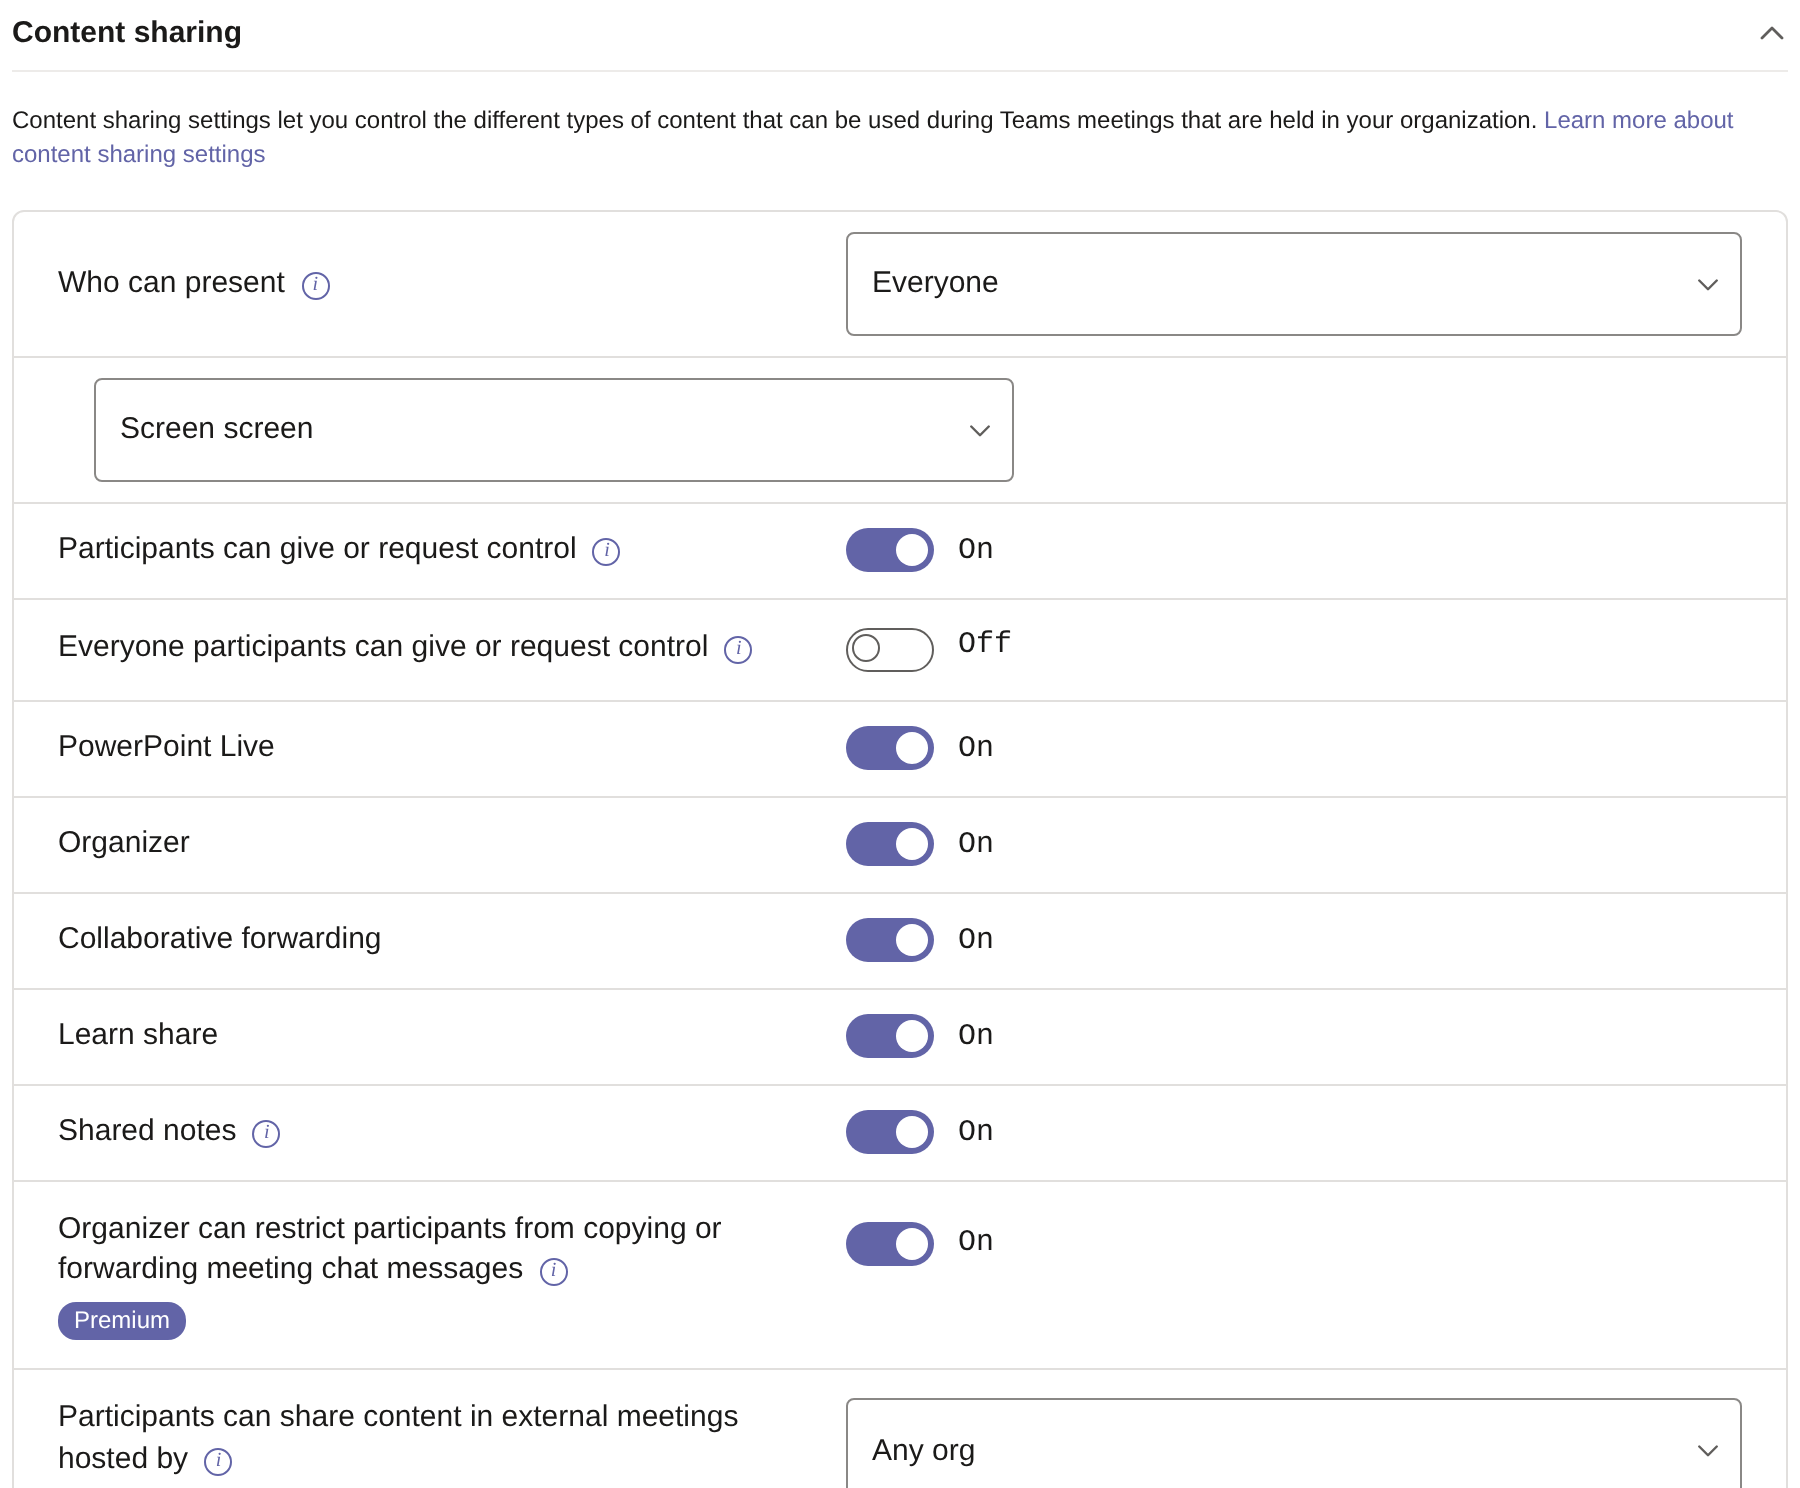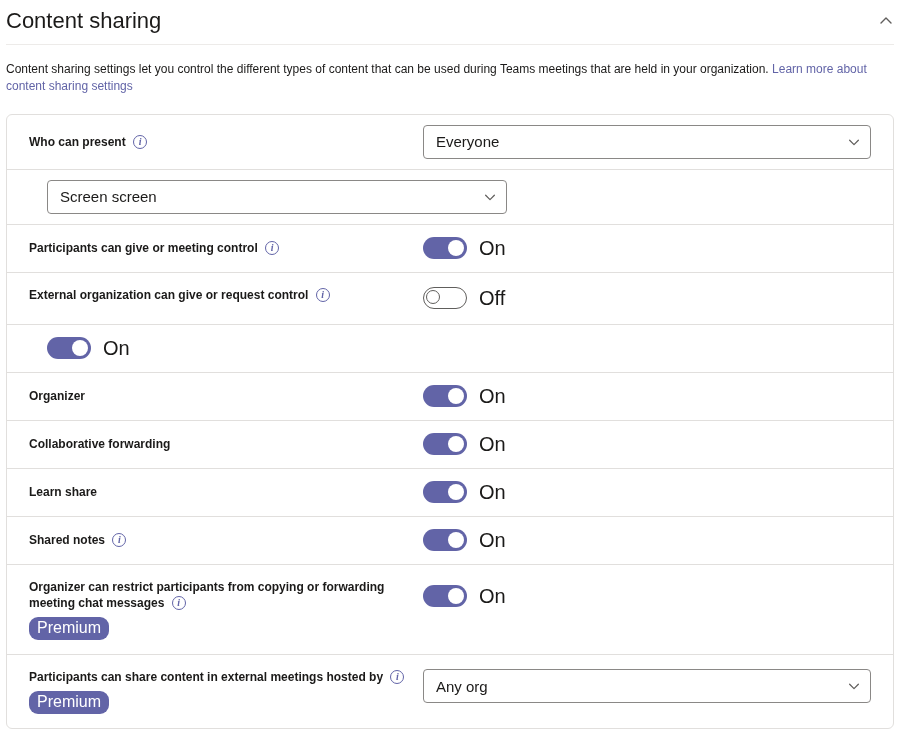--- a/index.html
+++ b/index.html
@@ -29,22 +29,22 @@
 
   .section-header{
     display:flex;
     align-items:center;
     justify-content:space-between;
     padding:4px 0 10px 0;
     border-bottom:1px solid var(--border);
   }
   .section-header h1{
     margin:0;
-    font-size:22px;
-    font-weight:400;
+    font-size:15px;
+    font-weight:700;
     color:var(--text);
   }
   .section-header .chev{
     color:var(--chevron);
   }
 
   .description{
     font-size:12px;
     line-height:1.45;
     color:var(--text);
@@ -74,24 +74,23 @@
 
   .label-col{
     width:376px;
     flex:0 0 376px;
     display:flex;
     flex-direction:column;
     gap:6px;
   }
   .label-line{
     display:inline;
-    font-size:12px;
+    font-size:15px;
     color:var(--text);
     line-height:1.35;
-    font-weight:bold;
   }
   .control-col{
     flex:1 1 auto;
     display:flex;
     align-items:center;
     gap:12px;
     padding-left:18px;
   }
 
   
@@ -113,36 +112,36 @@
     cursor:help;
   }
   .info-icon::after{content:"i";}
 
   
   .badge{
     display:inline-flex;
     align-items:center;
     background:var(--badge);
     color:#fff;
-    font-size:16px;
+    font-size:12px;
     line-height:1;
     padding:3px 8px 4px 8px;
     border-radius:9px;
     width:fit-content;
   }
 
   
   .select{
     position:relative;
     flex:1 1 auto;
     max-width:460px;
   }
   .select-box{
     width:100%;
-    height:34px;
+    height:52px;
     border:1px solid #8a8886;
     border-radius:4px;
     background:#fff;
     font-size:15px;
     color:var(--text);
     padding:0 36px 0 12px;
     display:flex;
     align-items:center;
     cursor:pointer;
   }
@@ -181,22 +180,23 @@
   .toggle.off::after{
     content:"";
     position:absolute;
     width:14px;height:14px;
     background:#fff;
     border:1px solid #605e5c;
     border-radius:50%;
     top:2px;left:2px;
   }
   .toggle-label{
-    font-size:20px;
-    color:var(--text);
+    font-size:15px;
+    color:var(--text);
+    font-family:Liberation Mono, monospace;
   }
 
   
   .chev svg{display:block;}
 </style>
 </head>
 <body>
 
 <div class="section-header">
   <h1>Content sharing</h1>
@@ -245,44 +245,49 @@
               <path d="M3 6 L8 11 L13 6" stroke="currentColor" stroke-width="1.4" fill="none" stroke-linecap="round" stroke-linejoin="round"></path>
             </svg>
         </span>
       </div>
     </div>
   </div>
 
   <div class="row">
     <div class="label-col">
       <span class="label-line">
-        <span>Participants can give or meeting control</span>
+        <span>Participants can give or request control</span>
         <span class="info-icon"></span>
       </span>
     </div>
     <div class="control-col">
       <div class="toggle on"></div>
       <span class="toggle-label">On</span>
     </div>
   </div>
 
   <div class="row tall">
     <div class="label-col">
       <span class="label-line">
-        <span>External organization can give or request control</span>
+        <span>Everyone participants can give or request control</span>
         <span class="info-icon"></span>
       </span>
     </div>
     <div class="control-col" style="align-items:flex-start;">
       <div class="toggle off"></div>
       <span class="toggle-label">Off</span>
     </div>
   </div>
 
   <div class="row">
+    <div class="label-col">
+      <span class="label-line">
+        <span>PowerPoint Live</span>
+      </span>
+    </div>
     <div class="control-col">
       <div class="toggle on"></div>
       <span class="toggle-label">On</span>
     </div>
   </div>
 
   <div class="row">
     <div class="label-col">
       <span class="label-line">
         <span>Organizer</span>

